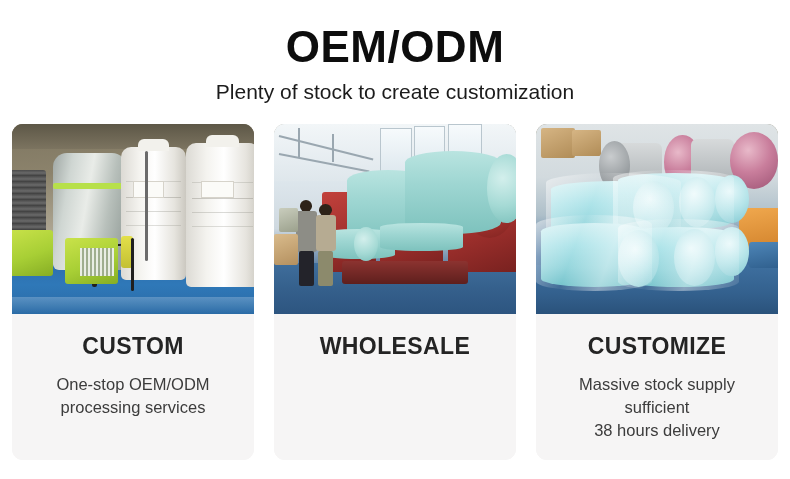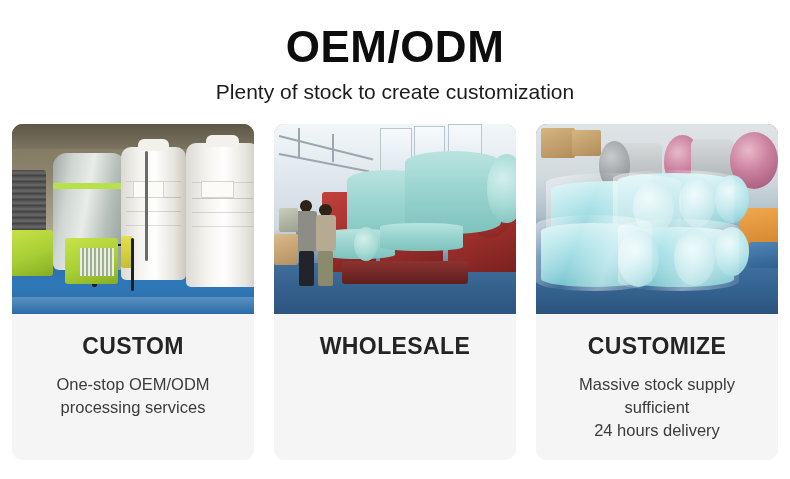--- a/index.html
+++ b/index.html
@@ -368,18 +368,18 @@
         <div class="p3-roll" style="left:36%; top:54%; width:46%; height:32%;"></div>
         <div class="p3-roll-end" style="left:34%; top:56%; width:17%; height:30%;"></div>
         <div class="p3-roll-end" style="left:57%; top:55%; width:17%; height:30%;"></div>
         <div class="p3-roll-end" style="left:74%; top:54%; width:14%; height:26%;"></div>
         <div class="p3-wrap" style="left:0%; top:48%; width:48%; height:40%;"></div>
         <div class="p3-wrap" style="left:34%; top:50%; width:50%; height:38%;"></div>
       </div>
       <div class="caption">
         <div class="card-title">CUSTOMIZE</div>
         <div class="card-body">Massive stock supply sufficient
-24 hours delivery</div>
+38 hours delivery</div>
       </div>
     </div>
 
   </div>
 </div>
 
 </body></html>

